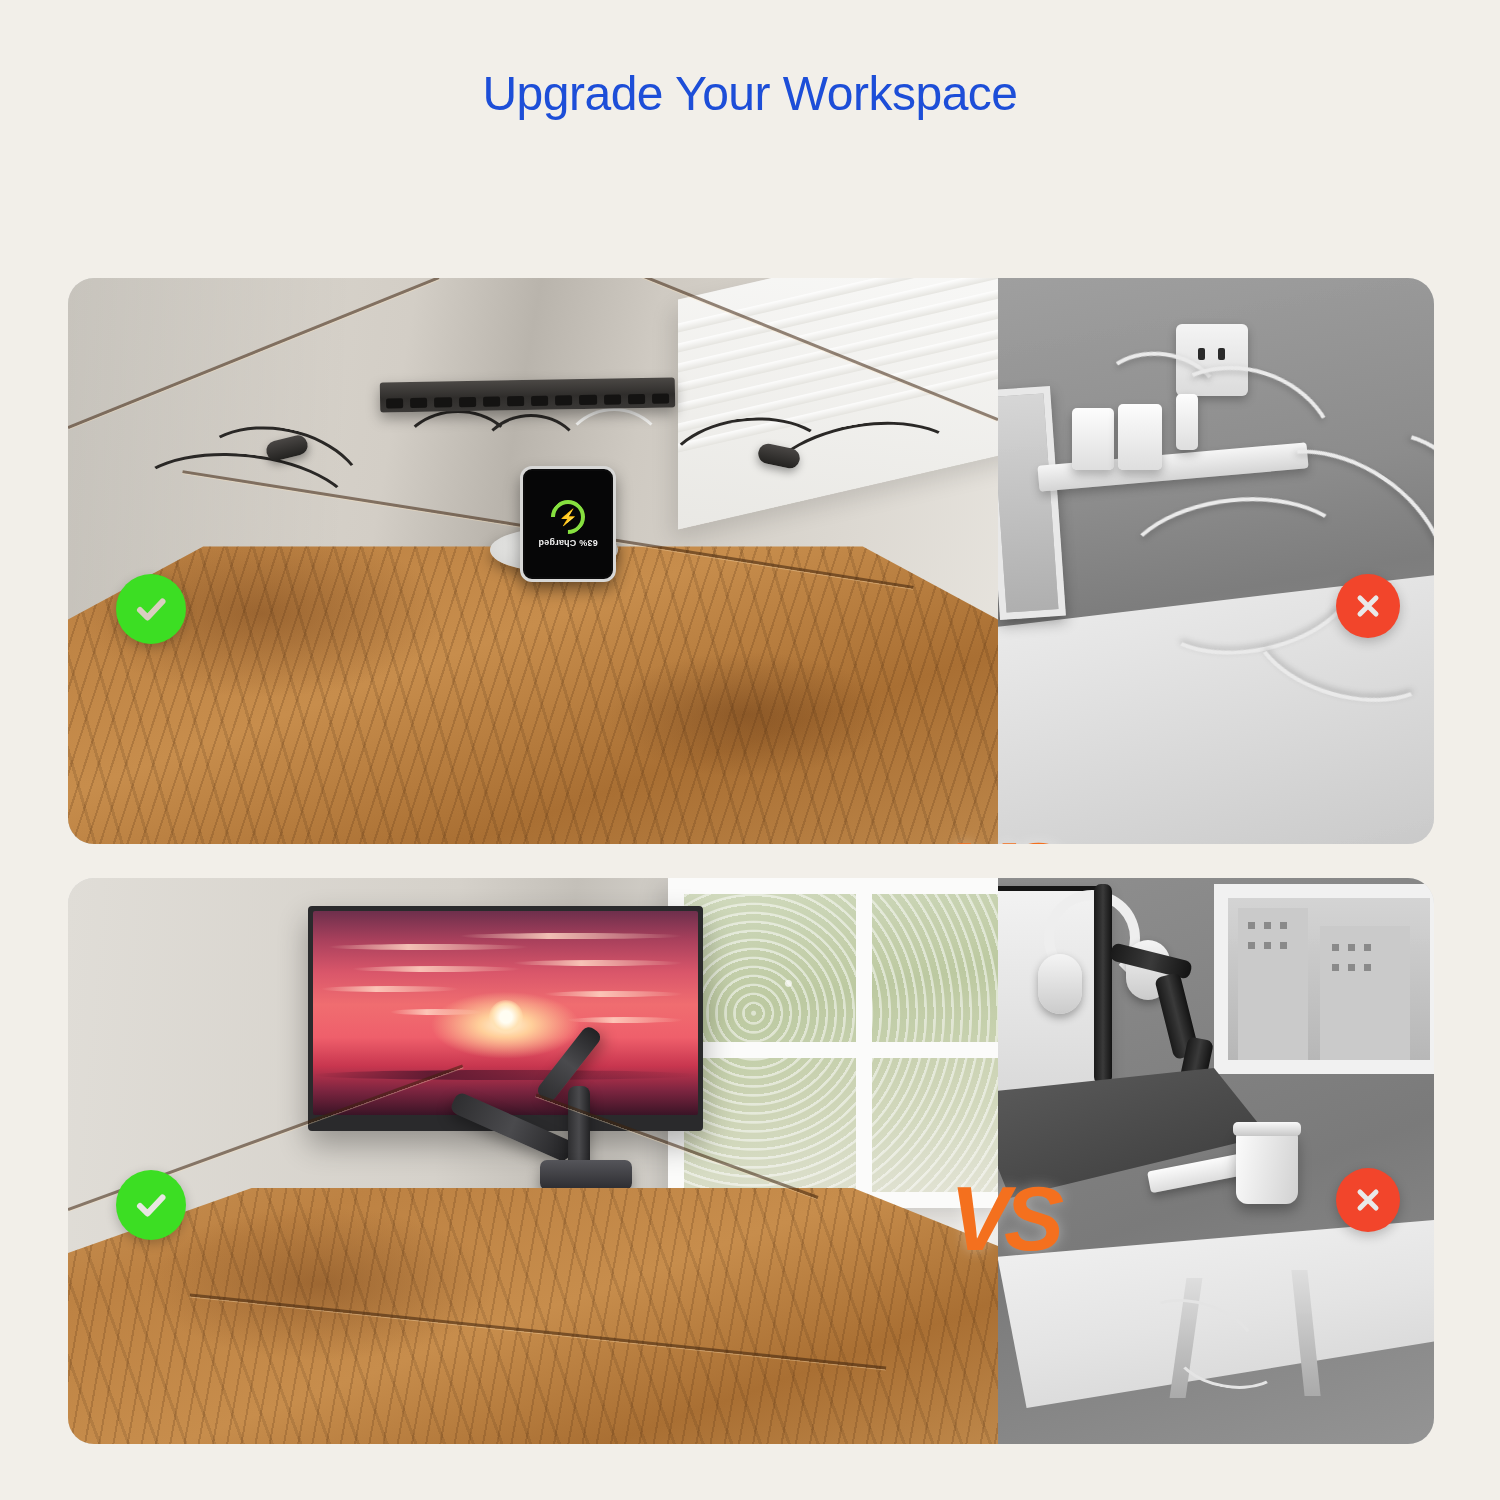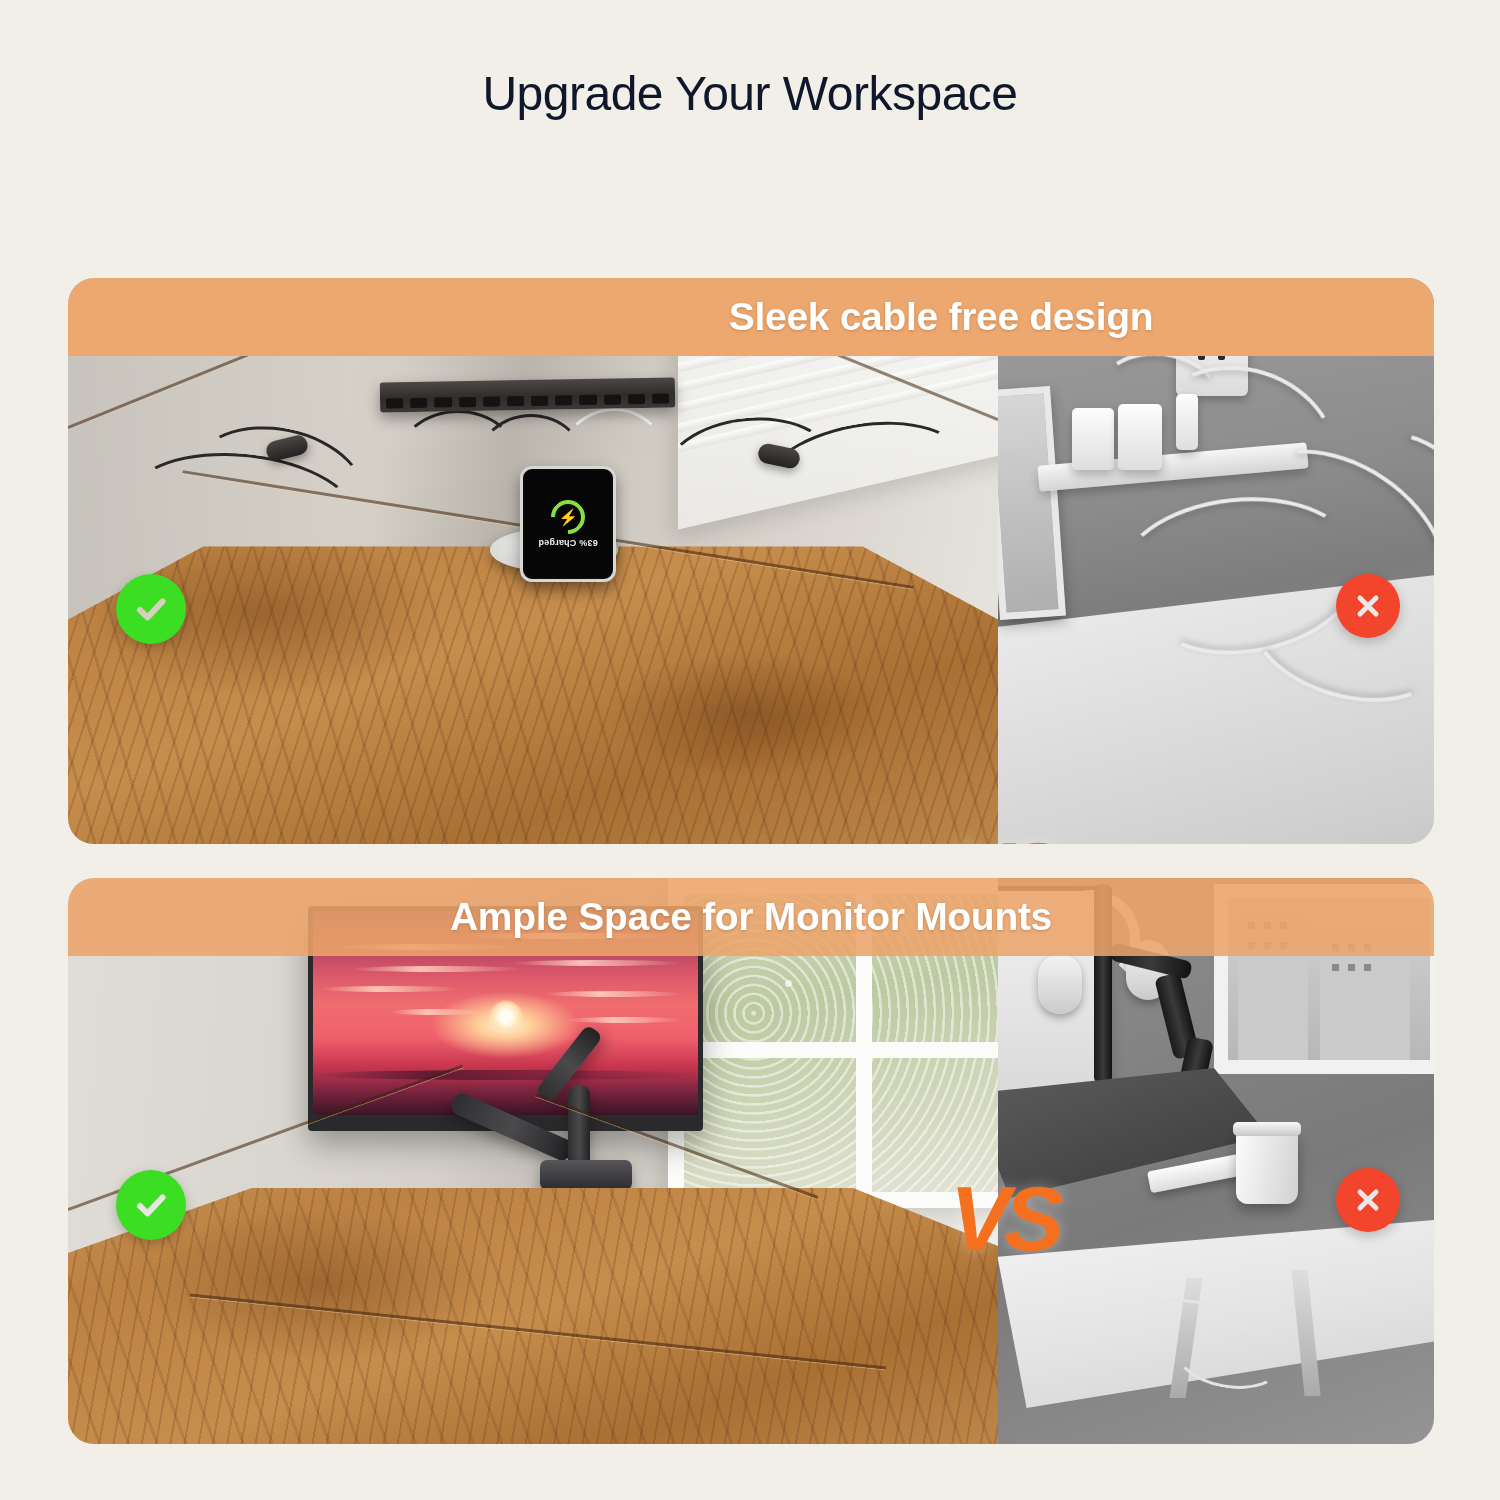--- a/index.html
+++ b/index.html
@@ -17,21 +17,21 @@
     font-size:75px;
     font-weight:bold;
     color:#F4701E;
     letter-spacing:-1.5px;
     line-height:1.05;
     white-space:nowrap;
   }
   .sub-title{
     font-size:48px;
     font-weight:400;
-    color:#0f172a;
+    color:#1d4ed8;
     margin-top:14px;
     letter-spacing:-0.5px;
   }
 
   
   .panel{
     position:absolute;
     left:68px;
     width:1366px;
     border-radius:26px;
@@ -444,24 +444,20 @@
       <div class="mess-cable" style="left:96px; top:74px;  width:130px; height:100px; transform:rotate(8deg);"></div>
       <div class="mess-cable" style="left:150px; top:90px;  width:190px; height:150px; transform:rotate(18deg);"></div>
       <div class="mess-cable" style="left:120px; top:220px; width:240px; height:140px; transform:rotate(-6deg);"></div>
       <div class="mess-cable" style="left:150px; top:254px; width:210px; height:120px; transform:rotate(168deg);"></div>
       <div class="mess-cable" style="left:230px; top:186px; width:230px; height:150px; transform:rotate(34deg);"></div>
       <div class="mess-cable" style="left:250px; top:300px; width:200px; height:120px; transform:rotate(196deg);"></div>
       <div class="mess-cable" style="left:300px; top:150px; width:170px; height:180px; transform:rotate(62deg);"></div>
     </div>
   </div>
 
-  <div class="panel-banner">
-    <div class="banner-bg"></div>
-    <div class="banner-text">Sleek cable free design</div>
-  </div>
 
   <div class="badge badge-check" style="left:48px; top:296px; width:70px; height:70px;">
     <svg width="40" height="40" viewBox="0 0 40 40">
       <path d="M9 21 L16.5 28.5 L31.5 12.5" fill="none" stroke="#d9cfc0" stroke-width="6" stroke-linecap="round" stroke-linejoin="round"></path>
     </svg>
   </div>
 
   <div class="vs-badge" style="left:882px; top:552px;">VS</div>
 
   <div class="badge badge-x" style="left:1268px; top:296px; width:64px; height:64px;">
@@ -547,24 +543,20 @@
       <div class="jar">
         <div class="jar-lid"></div>
       </div>
       <div class="shelf-leg" style="left:180px; top:400px; width:16px; height:120px; transform:skewX(-8deg);"></div>
       <div class="shelf-leg" style="left:300px; top:392px; width:16px; height:126px; transform:skewX(6deg);"></div>
       <div class="tangle" style="left:140px; top:424px; width:120px; height:70px; transform:rotate(18deg);"></div>
       <div class="tangle" style="left:176px; top:446px; width:110px; height:64px; transform:rotate(190deg);"></div>
     </div>
   </div>
 
-  <div class="panel-banner">
-    <div class="banner-bg"></div>
-    <div class="banner-text">Ample Space for Monitor Mounts</div>
-  </div>
 
   <div class="badge badge-check" style="left:48px; top:292px; width:70px; height:70px;">
     <svg width="40" height="40" viewBox="0 0 40 40">
       <path d="M9 21 L16.5 28.5 L31.5 12.5" fill="none" stroke="#e8e6e2" stroke-width="6" stroke-linecap="round" stroke-linejoin="round"></path>
     </svg>
   </div>
 
   <div class="vs-badge" style="left:882px; top:296px;">VS</div>
 
   <div class="badge badge-x" style="left:1268px; top:290px; width:64px; height:64px;">

